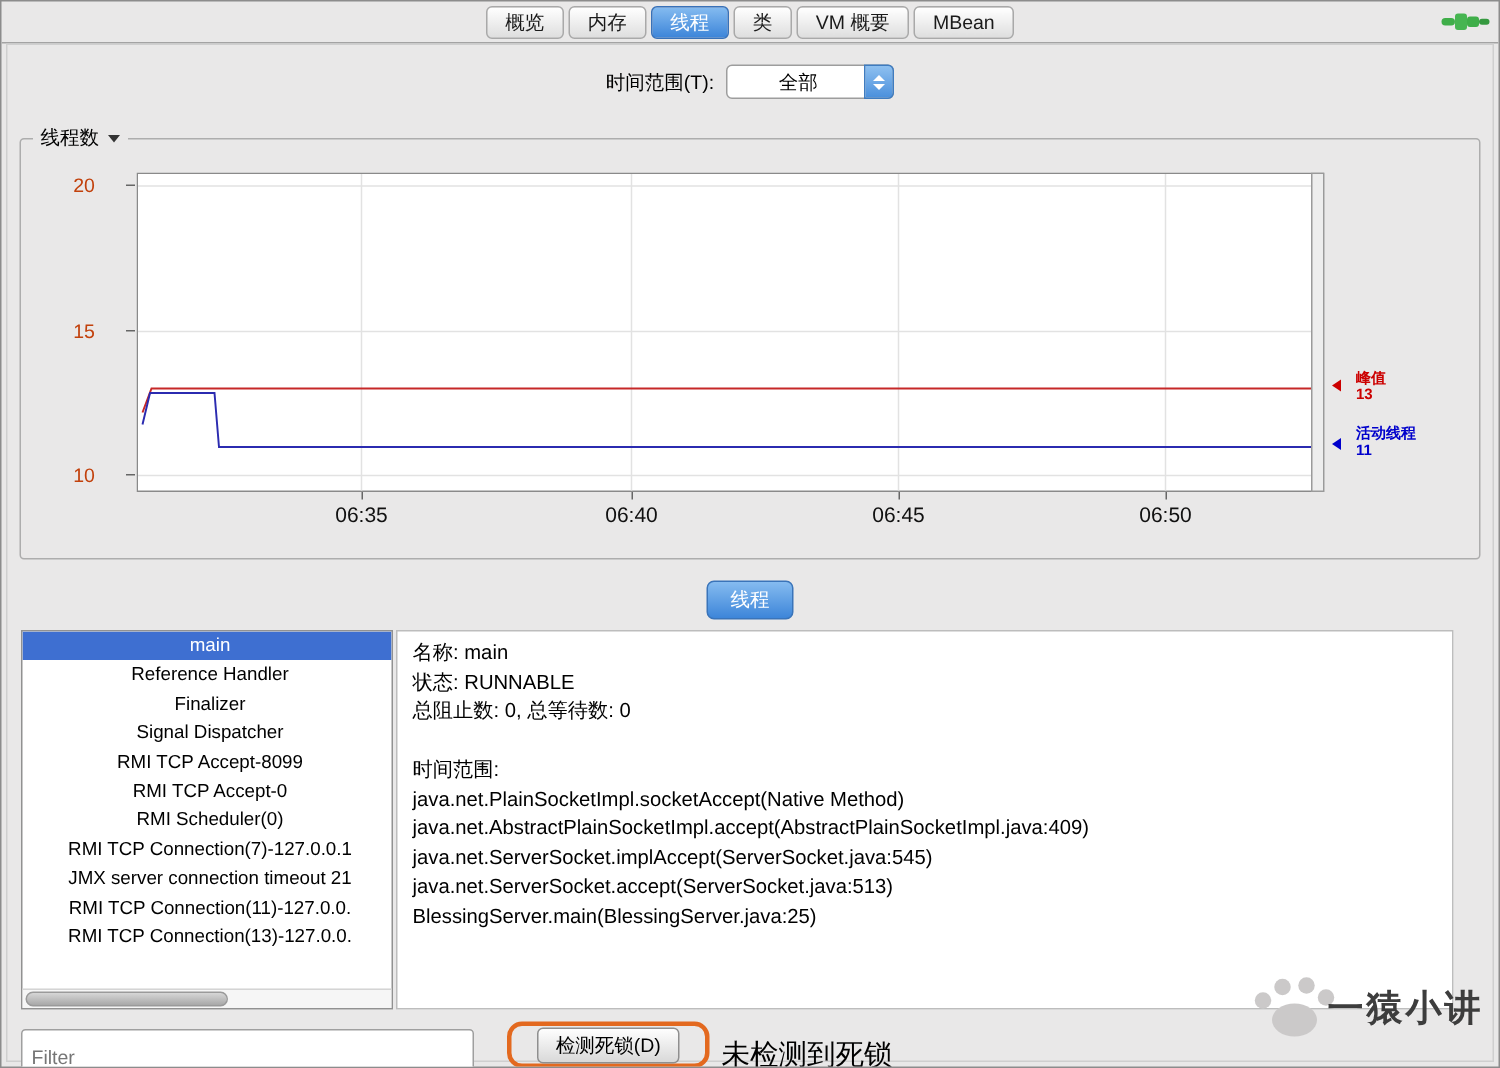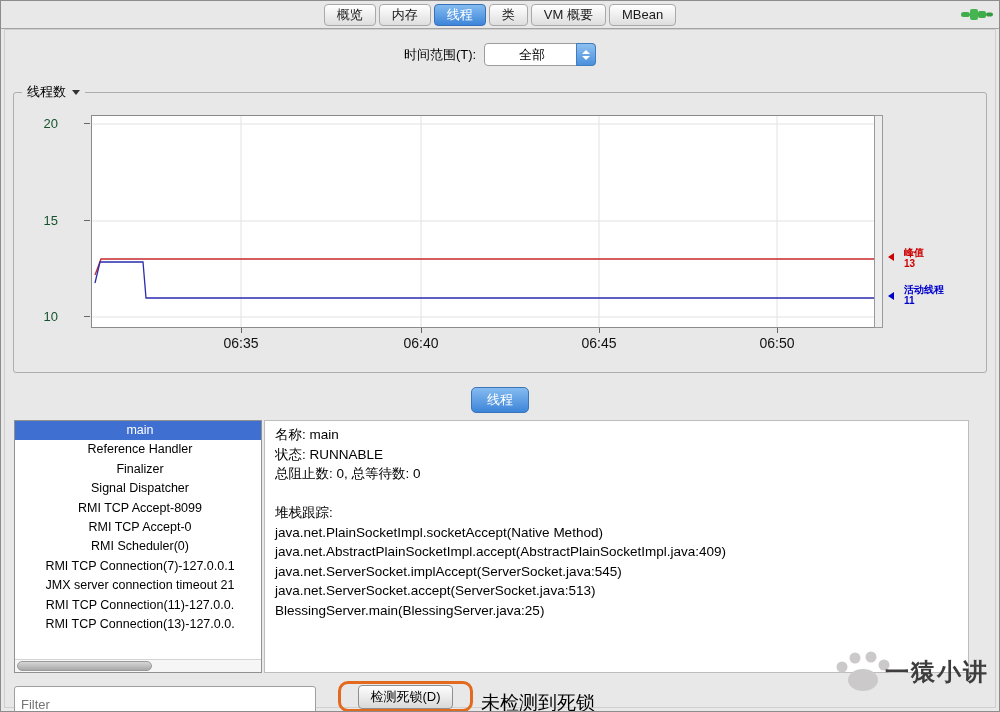--- a/index.html
+++ b/index.html
@@ -26,21 +26,21 @@
     background:linear-gradient(#8ec0f0,#4b90dc);border:1px solid #3f7cc0;border-radius:0 4px 4px 0;
     display:flex;flex-direction:column;align-items:center;justify-content:center;gap:2px;box-sizing:border-box;}
   .tri-up{width:0;height:0;border-left:4px solid transparent;border-right:4px solid transparent;border-bottom:4px solid #fff;}
   .tri-down{width:0;height:0;border-left:4px solid transparent;border-right:4px solid transparent;border-top:4px solid #fff;}
   
   .chart-group{position:absolute;left:12px;right:12px;top:82px;height:288px;margin:0;padding:0;
     border:1px solid #adadad;border-radius:3px;}
   .chart-group legend{margin-left:8px;padding:0 5px;font-size:13px;}
   .metric{display:inline-flex;align-items:center;gap:6px;cursor:default;}
   .caret{width:0;height:0;border-left:4px solid transparent;border-right:4px solid transparent;border-top:5px solid #333;}
-  .ytick{position:absolute;left:27px;width:30px;text-align:right;font-size:13px;color:#14532d;}
+  .ytick{position:absolute;left:40px;width:30px;text-align:center;font-size:13px;color:#c2410c;}
   .ytickmark{position:absolute;left:83px;width:6px;height:1px;background:#666;}
   .xtick{position:absolute;top:334px;font-size:14px;color:#111;transform:translateX(-50%);}
   .xtickmark{position:absolute;top:327px;width:1px;height:5px;background:#666;}
   .plot{position:absolute;left:90px;top:114px;}
   .leg{position:absolute;font-size:10px;line-height:11px;font-weight:bold;}
   .leg.red{color:#cc0000;left:903px;top:246px;}
   .leg.blue{color:#0000cc;left:903px;top:283px;}
   .leg-arrow{position:absolute;width:0;height:0;border-top:4px solid transparent;border-bottom:4px solid transparent;}
   .leg-arrow.red{left:887px;top:252px;border-right:6px solid #cc0000;}
   .leg-arrow.blue{left:887px;top:291px;border-right:6px solid #0000cc;}
@@ -174,21 +174,21 @@
     <div class="hscroll">
       <div class="hthumb"></div>
     </div>
   </div>
 
   <div class="detail">
     <div class="dline">名称: main</div>
     <div class="dline">状态: RUNNABLE</div>
     <div class="dline">总阻止数: 0, 总等待数: 0</div>
     <div class="dline"></div>
-    <div class="dline">堆栈跟踪:</div>
+    <div class="dline">时间范围:</div>
     <div class="dline">java.net.PlainSocketImpl.socketAccept(Native Method)</div>
     <div class="dline">java.net.AbstractPlainSocketImpl.accept(AbstractPlainSocketImpl.java:409)</div>
     <div class="dline">java.net.ServerSocket.implAccept(ServerSocket.java:545)</div>
     <div class="dline">java.net.ServerSocket.accept(ServerSocket.java:513)</div>
     <div class="dline">BlessingServer.main(BlessingServer.java:25)</div>
   </div>
 
   <input class="filter-input" type="text" placeholder="Filter" style="">
   <div class="annot">
     <button class="deadlock-btn">检测死锁(D)</button>

